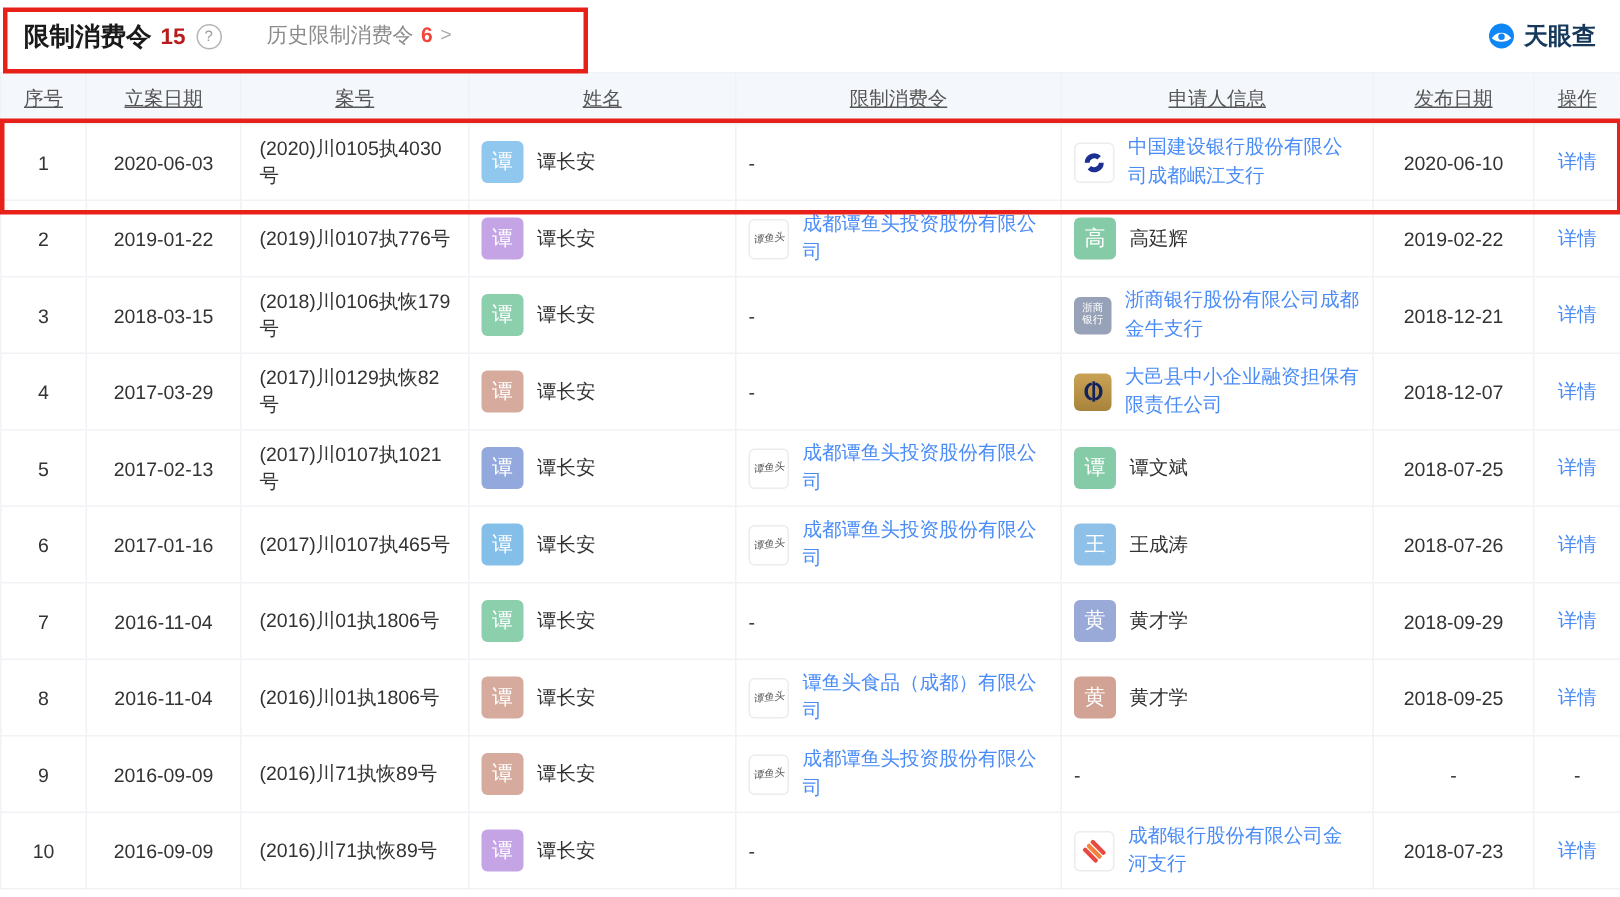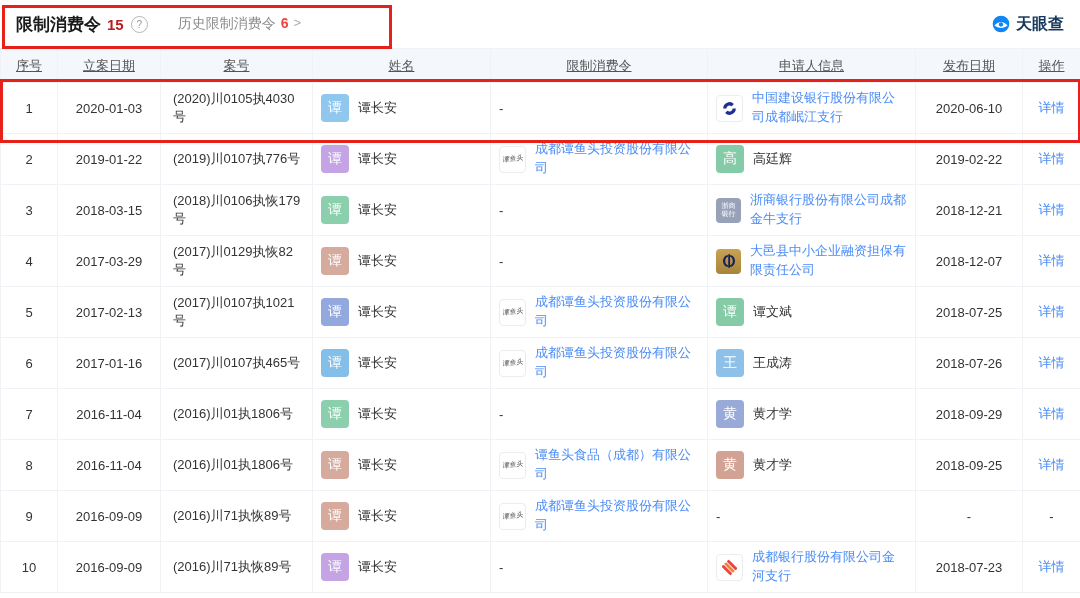--- a/index.html
+++ b/index.html
@@ -84,21 +84,21 @@
         <th>姓名</th>
         <th>限制消费令</th>
         <th>申请人信息</th>
         <th>发布日期</th>
         <th>操作</th>
       </tr>
     </thead>
   <tbody id="body-rows">
       <tr>
         <td class="c-index">1</td>
-        <td class="c-filing">2020-01-03</td>
+        <td class="c-filing">2020-06-03</td>
         <td class="c-case">(2020)川0105执4030号</td>
         <td class="c-name">
           <span class="ent">
             <span class="avatar" style="background: rgb(143, 199, 239);">谭</span>
             <span class="ent-text">谭长安</span>
           </span>
         </td>
         <td class="c-company">-</td>
         <td class="c-applicant">
           <span class="ent">

